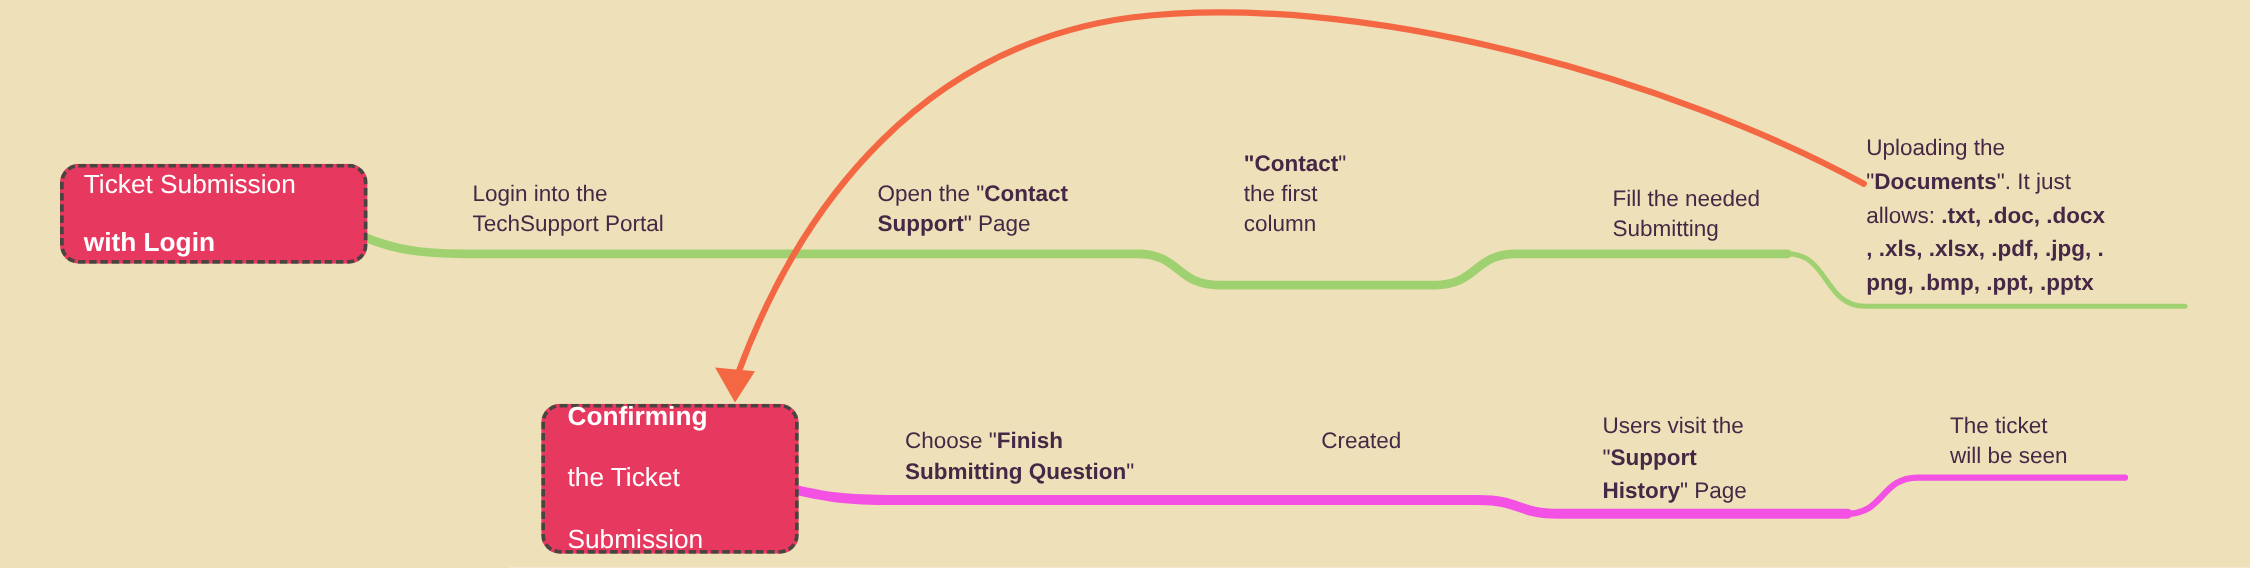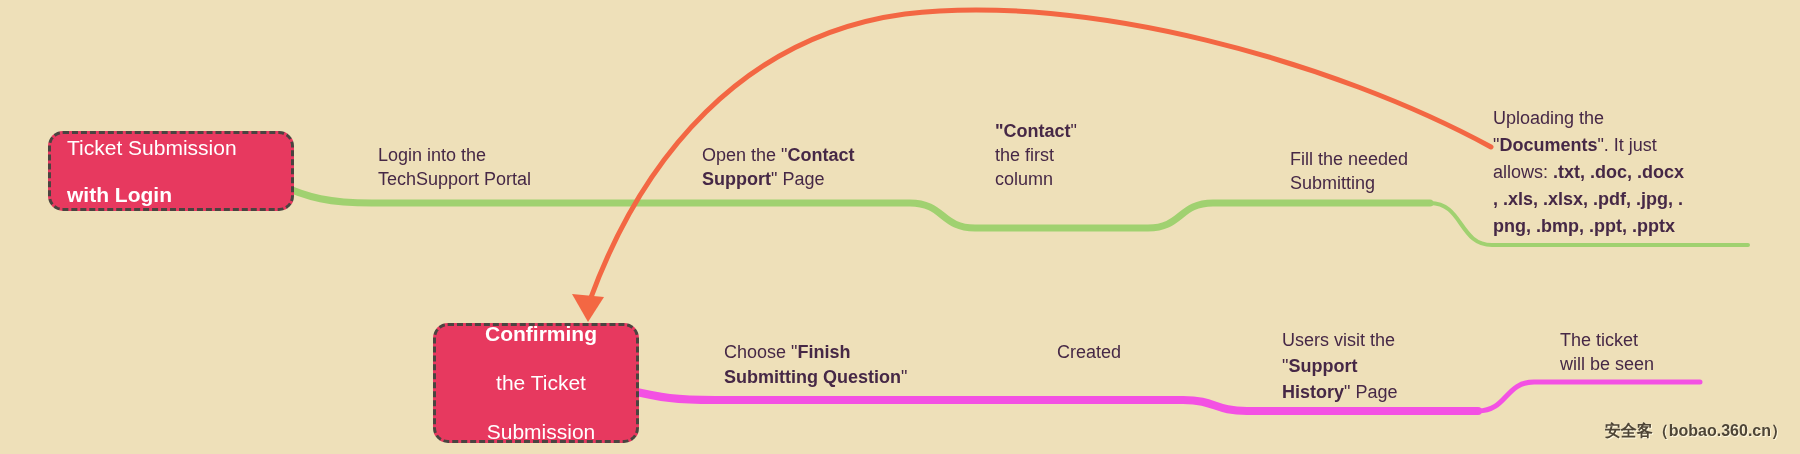--- a/index.html
+++ b/index.html
@@ -52,21 +52,21 @@
 
     <path d="M 1491 147 C 1335 62 1085 -8 905 14 C 742 36 642 158 590 300" style="stroke:var(--cross-arrow);stroke-width:5;stroke-linecap:round;fill:none"></path>
     <polygon points="572,294 604,297 588,322" style="fill:var(--cross-arrow)"></polygon>
   </svg>
 
   <div class="topic" style="left:48px;top:131px;width:246px;height:80px;">
       <div><span>Ticket Submission</span></div>
       <div><span class="b">with Login</span></div>
     </div>
 
-  <div class="topic topic--confirm" style="left:433px;top:323px;width:206px;height:120px;align-items:center;">
+  <div class="topic topic--confirm" style="left:433px;top:323px;width:206px;height:120px;">
       <div><span class="b">Confirming</span></div>
       <div><span>the Ticket</span></div>
       <div><span>Submission</span></div>
     </div>
 
   <div class="node" style="left:378px;top:143px;width:210px;">
       <div><span>Login into the</span></div>
       <div><span>TechSupport Portal</span></div>
     </div>
 
@@ -107,15 +107,14 @@
       <div><span>Users visit the</span></div>
       <div><span>"</span><span class="b">Support</span></div>
       <div><span class="b">History</span><span>" Page</span></div>
     </div>
 
   <div class="node" style="left:1560px;top:328px;width:170px;">
       <div><span>The ticket</span></div>
       <div><span>will be seen</span></div>
     </div>
 
-  <div class="watermark" style="right:13px;bottom:12px;">安全客（bobao.360.cn）</div>
 
 </div>
 
 </body></html>

